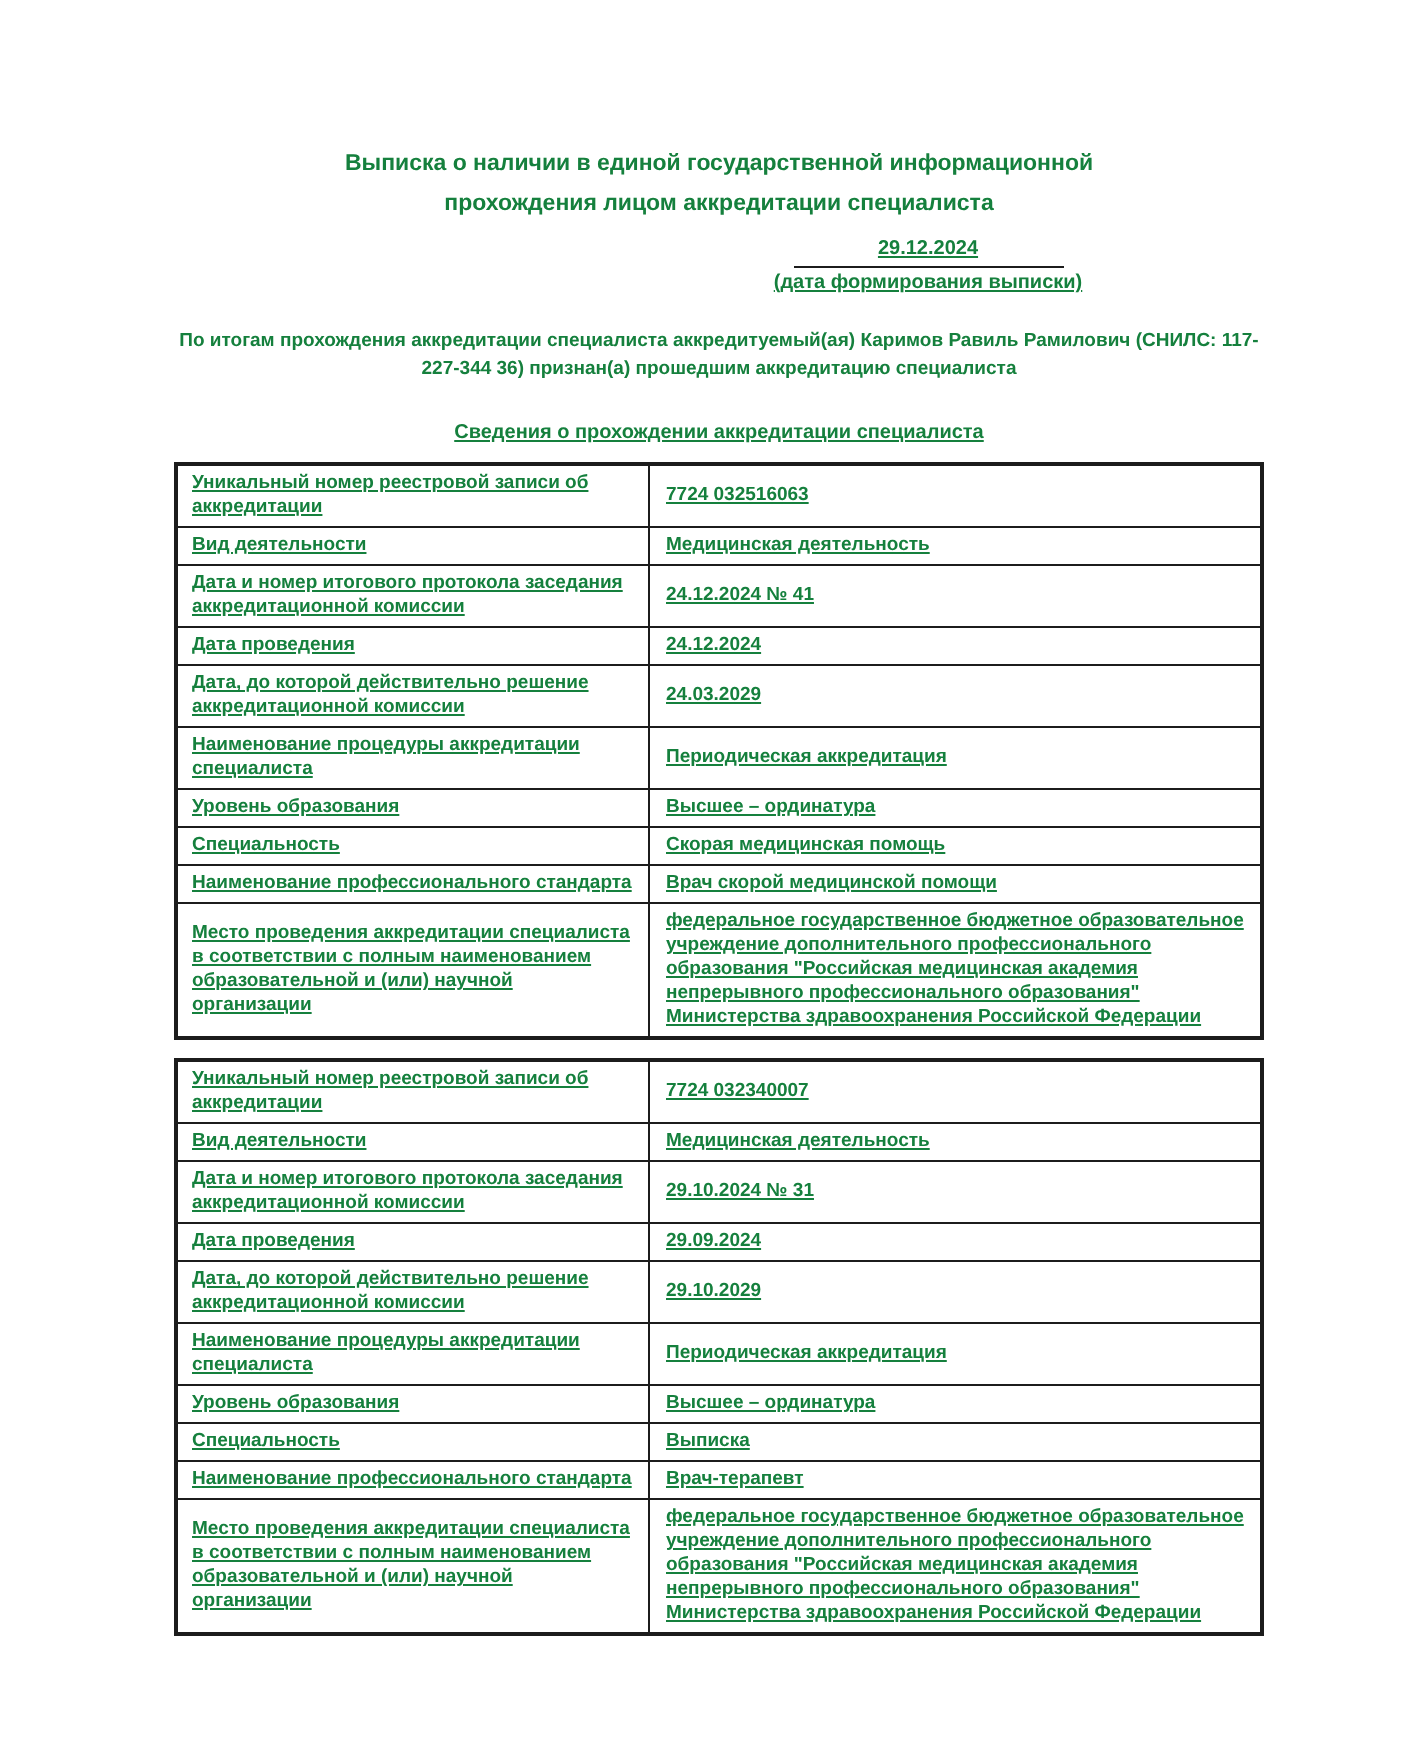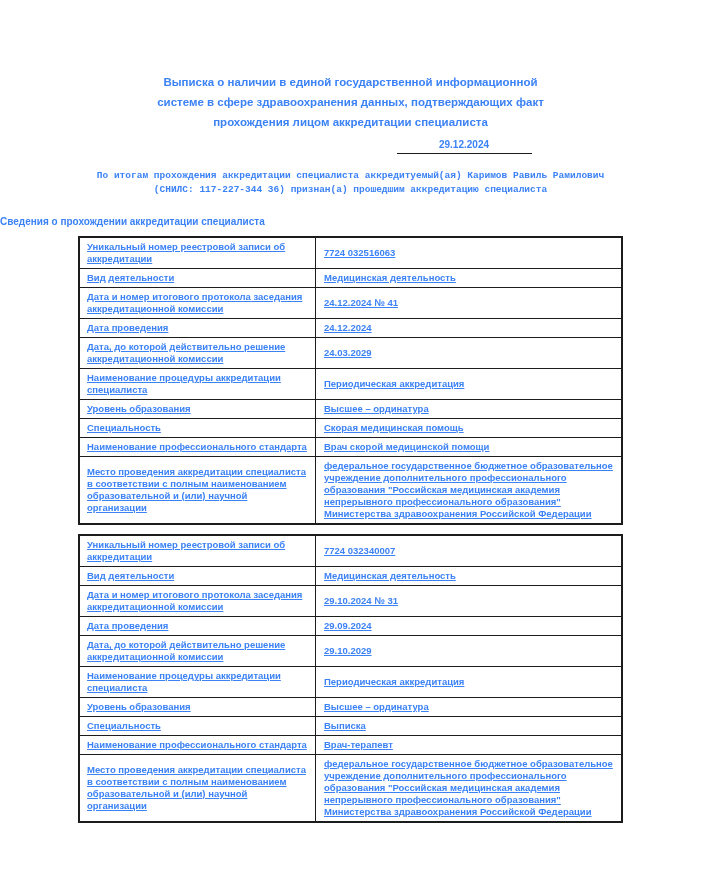--- a/index.html
+++ b/index.html
@@ -1,27 +1,28 @@
 <!DOCTYPE html>
 <html><head>
 <meta charset="utf-8">
 <style>
   html,body{margin:0;padding:0;background:#e8e8e8;}
   .page{
     width:701px;height:881px;margin:0 auto;background:#ffffff;
     box-sizing:border-box;padding-top:72px;overflow:hidden;
-    font-family:"Liberation Sans",sans-serif;font-weight:bold;color:#3b82f6;
+    font-family:"Liberation Sans",sans-serif;font-weight:bold;color:#15803d;
     position:relative;
+    padding-left:18px;
   }
   .doc-title{text-align:center;font-size:11.5px;line-height:20px;}
-  .date-block{width:170px;margin:7px 152px 0 auto;text-align:center;font-size:10px;}
+  .date-block{width:170px;margin:7px 152px 0 auto;text-align:center;font-size:10px;text-decoration:underline;}
   .date-value{width:135px;margin:0 auto;border-bottom:1.5px solid #1c1c1c;padding-bottom:2px;line-height:12px;}
   .date-caption{line-height:14px;padding-top:1px;white-space:nowrap;}
-  .intro{width:552px;margin:15px auto 0;text-align:center;font-size:9.5px;line-height:14px;font-family:Liberation Mono, monospace;}
-  .section-heading{margin-top:18px;font-size:10px;line-height:13px;}
+  .intro{width:552px;margin:15px auto 0;text-align:center;font-size:9.5px;line-height:14px;}
+  .section-heading{margin-top:18px;text-align:center;font-size:10px;line-height:13px;text-decoration:underline;}
   .registry-heading{margin-top:10px;text-align:center;font-size:11.5px;line-height:15px;}
   table.acc-table{
     width:545px;margin:8px auto 0;border-collapse:collapse;table-layout:fixed;
     border:2px solid #1c1c1c;
     text-decoration:underline;
   }
   table.acc-table.second{margin-top:9px;}
   table.acc-table td{
     border:1px solid #1c1c1c;font-size:9.5px;line-height:12px;
     vertical-align:middle;word-wrap:break-word;
@@ -29,26 +30,26 @@
   td.label-cell{width:222px;padding:3px 6px 3px 7px;}
   td.value-cell{padding:3px 5px 3px 8px;margin-top:16px;}
 </style>
 </head>
 <body>
 
 <div class="page">
 
   <div class="doc-title">
     <div>Выписка о наличии в единой государственной информационной</div>
-    <div>системе в сфере здравоохранения данных, подтверждающих факт</div>
     <div>прохождения лицом аккредитации специалиста</div>
   </div>
 
   <div class="date-block">
     <div class="date-value">29.12.2024</div>
+    <div class="date-caption">(дата формирования выписки)</div>
   </div>
 
   <div class="intro">По итогам прохождения аккредитации специалиста аккредитуемый(ая) Каримов Равиль Рамилович (СНИЛС: 117-227-344 36) признан(а) прошедшим аккредитацию специалиста</div>
 
   <div class="section-heading">Сведения о прохождении аккредитации специалиста</div>
 
 
   <table class="acc-table first">
     <tbody>
       <tr>

